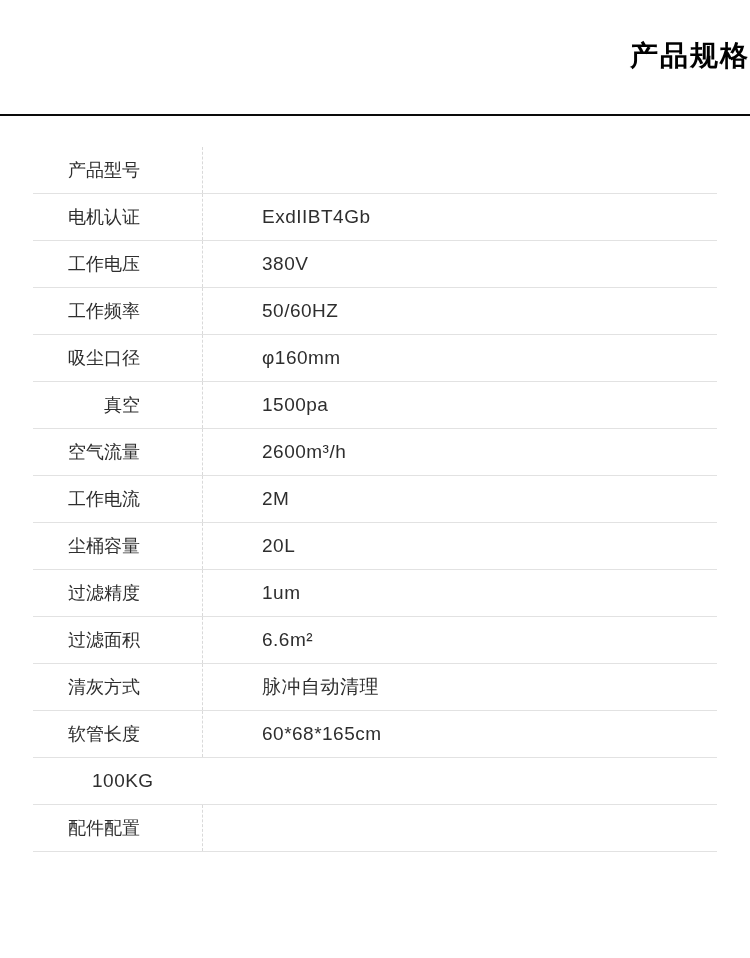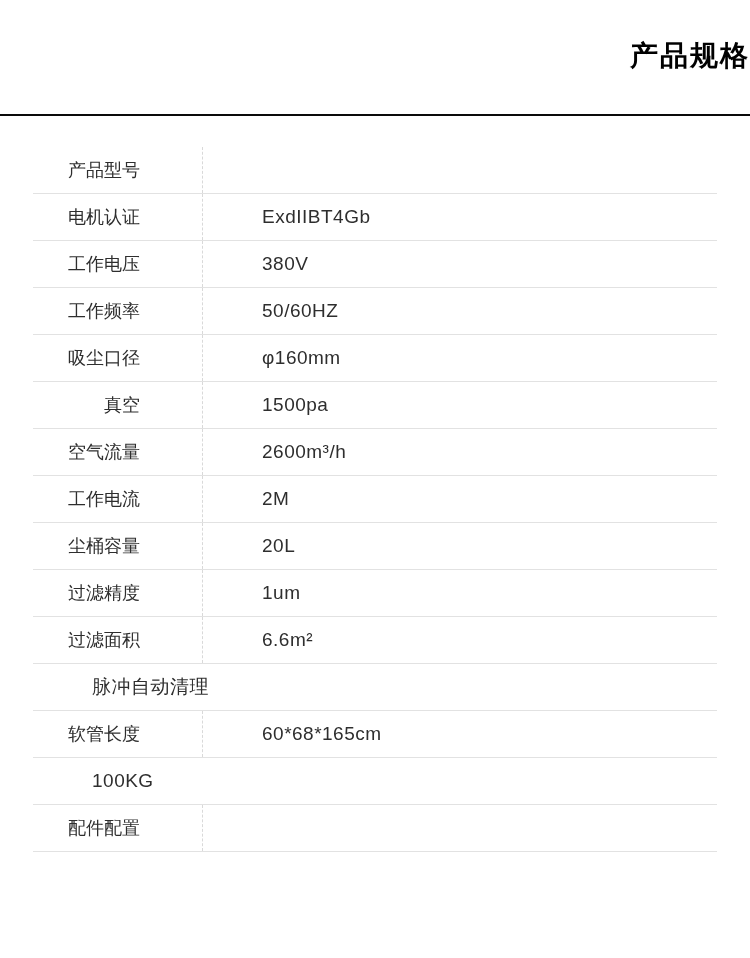--- a/index.html
+++ b/index.html
@@ -119,20 +119,21 @@
     <div class="spec-row-label">过滤精度</div>
     <div class="spec-row-value">1um</div>
   </div>
 
   <div class="spec-row">
     <div class="spec-row-label">过滤面积</div>
     <div class="spec-row-value">6.6m²</div>
   </div>
 
   <div class="spec-row">
+    <div class="spec-row-label">清灰方式</div>
     <div class="spec-row-value">脉冲自动清理</div>
   </div>
 
   <div class="spec-row">
     <div class="spec-row-label">软管长度</div>
     <div class="spec-row-value">60*68*165cm</div>
   </div>
 
   <div class="spec-row">
     <div class="spec-row-value">100KG</div>

